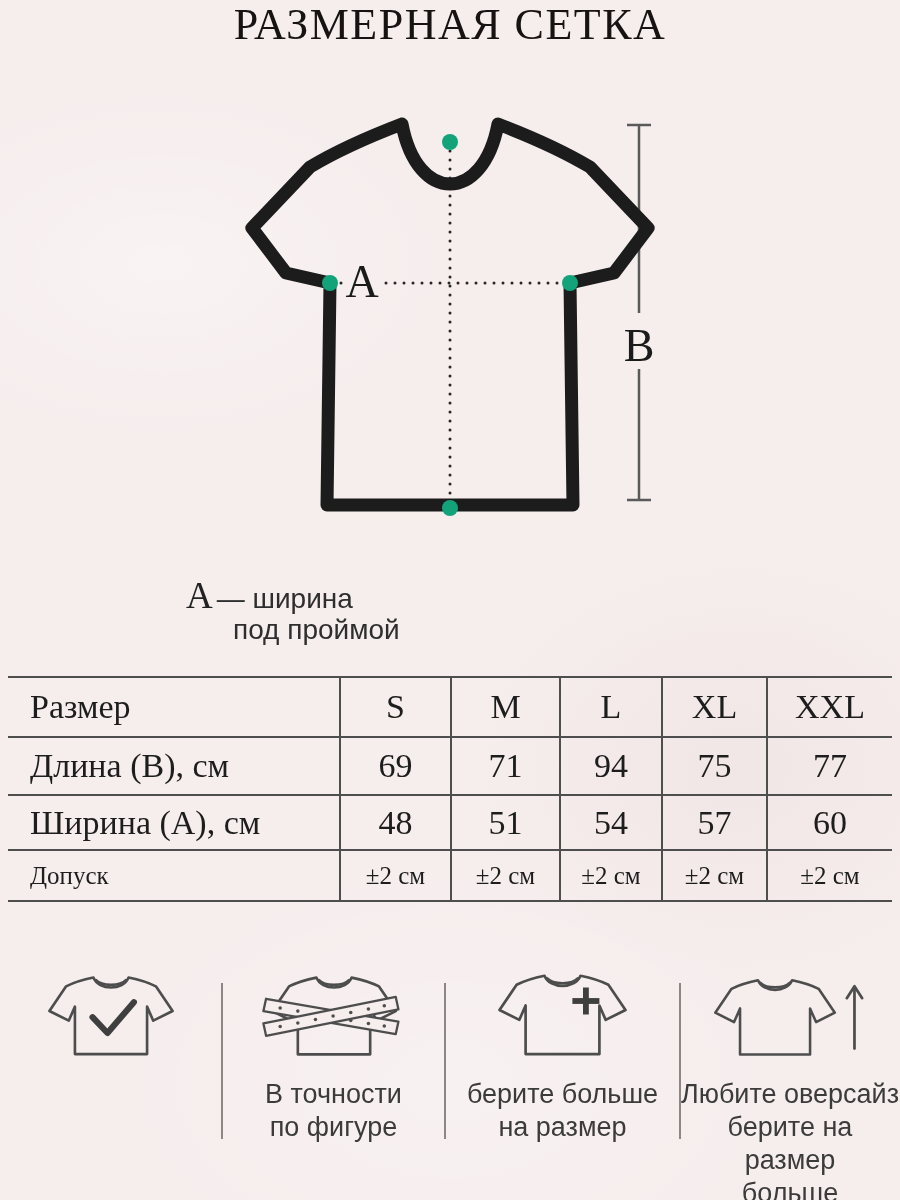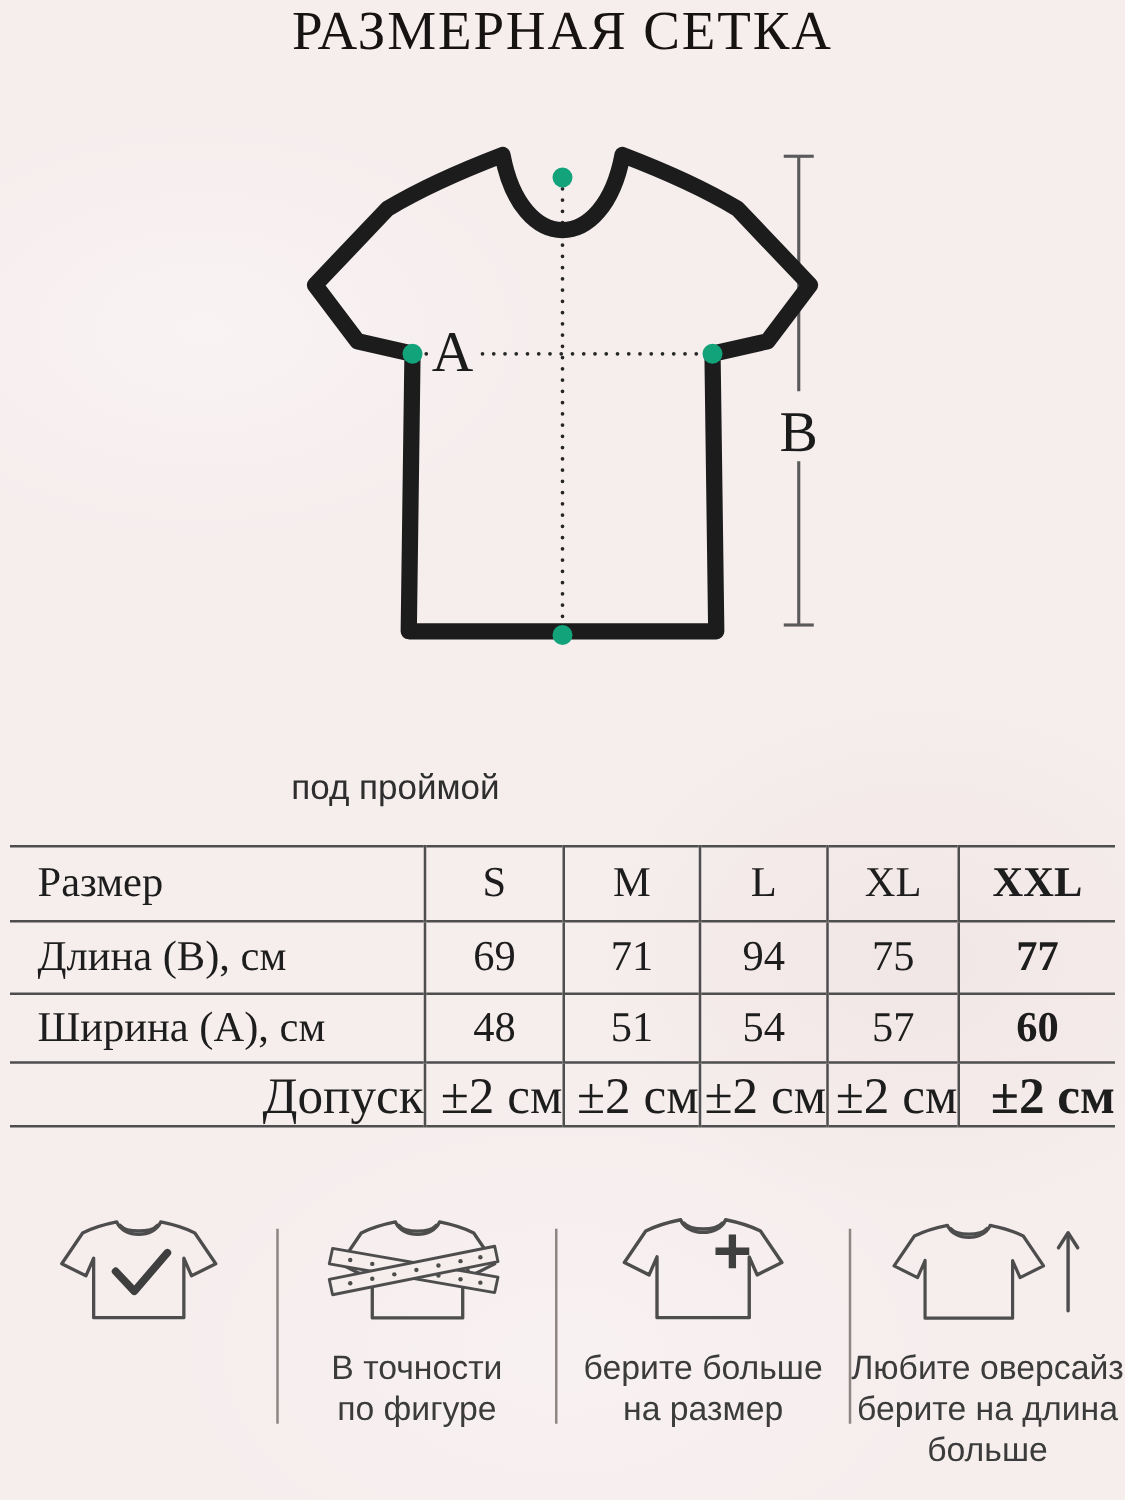--- a/index.html
+++ b/index.html
@@ -34,23 +34,23 @@
   .size-table tr:nth-child(1) { height:60px; }
   .size-table tr:nth-child(2) { height:58px; }
   .size-table tr:nth-child(3) { height:55px; }
   .size-table tr:nth-child(4) { height:51px; }
   .size-table th, .size-table td {
     font-weight:400; font-size:34px; color:#1d1d1d; text-align:center; vertical-align:middle;
   }
   .size-table .c0 { width:332px; text-align:left; padding-left:22px; }
   .size-table .c1 { width:111px; } .size-table .c2 { width:109px; }
   .size-table .c3 { width:102px; } .size-table .c4 { width:105px; }
-  .size-table .c5 { width:125px;font-weight:bold; }
+  .size-table .c5 { width:125px; }
   .size-table .vline { border-left:2px solid #4e4e4e; }
-  .size-table tr:nth-child(4) td { font-size:41px;text-align:right; }
+  .size-table tr:nth-child(4) td { font-size:25px; }
 
   .fit-guide { position:absolute; left:0; top:962px; width:900px; display:flex; }
   .guide-col { display:flex; flex-direction:column; align-items:center; }
   .guide-col.g1 { width:222px; } .guide-col.g2 { width:223px; }
   .guide-col.g3 { width:235px; } .guide-col.g4 { width:220px; }
   .icon-box { height:102px; display:flex; align-items:flex-end; justify-content:center; }
   .caption { margin-top:14px; text-align:center; font-family:"Liberation Sans", sans-serif;
              font-size:27px; line-height:33px; color:#3b3b3b; }
   .caption span { display:block; }
   .guide-divider { position:absolute; top:983px; width:2px; height:156px; background:#8d8682; }
@@ -84,20 +84,23 @@
       <circle cx="450" cy="142" r="8"></circle>
       <circle cx="330" cy="283" r="8"></circle>
       <circle cx="570" cy="283" r="8"></circle>
       <circle cx="450" cy="508" r="8"></circle>
     </g>
 
     <text class="svg-serif-label" x="362" y="297" text-anchor="middle">А</text>
     <text class="svg-serif-label" x="639" y="361" text-anchor="middle">В</text>
   </svg>
 
+  <div class="legend-line" style="left:186px; top:574px;">
+    <span class="legend-letter">А</span><span class="legend-sans">— ширина</span>
+  </div>
   <div class="legend-line" style="left:233px; top:614px;">
     <span class="legend-sans" style="margin-left:0">под проймой</span>
   </div>
 
   <table class="size-table">
     <tbody>
       <tr>
         <th class="c0">Размер</th>
         <th class="c1 vline">S</th>
         <th class="c2 vline">M</th>
@@ -200,21 +203,21 @@
           <path d="M 55 12 C 45 14 32 18 24 22 L 5 50 L 27 61 L 34 45 L 34 99 L 116 99 L 116 45 L 123 61 L 145 50 L 126 22 C 118 18 105 14 95 12 C 89 27 61 27 55 12 Z"></path>
           <path d="M 58 15 C 64 22 86 22 92 15"></path>
           <g stroke="#4d4d4d" stroke-width="3.2">
             <line x1="168" y1="21" x2="168" y2="92"></line>
             <path d="M 159 33 L 168 19 L 177 33"></path>
           </g>
         </svg>
       </div>
       <div class="caption">
         <span>Любите оверсайз</span>
-        <span>берите на длина</span>
+        <span>берите на размер</span>
         <span>больше</span>
       </div>
     </div>
   </div>
 
   <div class="guide-divider gd1"></div>
   <div class="guide-divider gd2"></div>
   <div class="guide-divider gd3"></div>
 
 </div>

